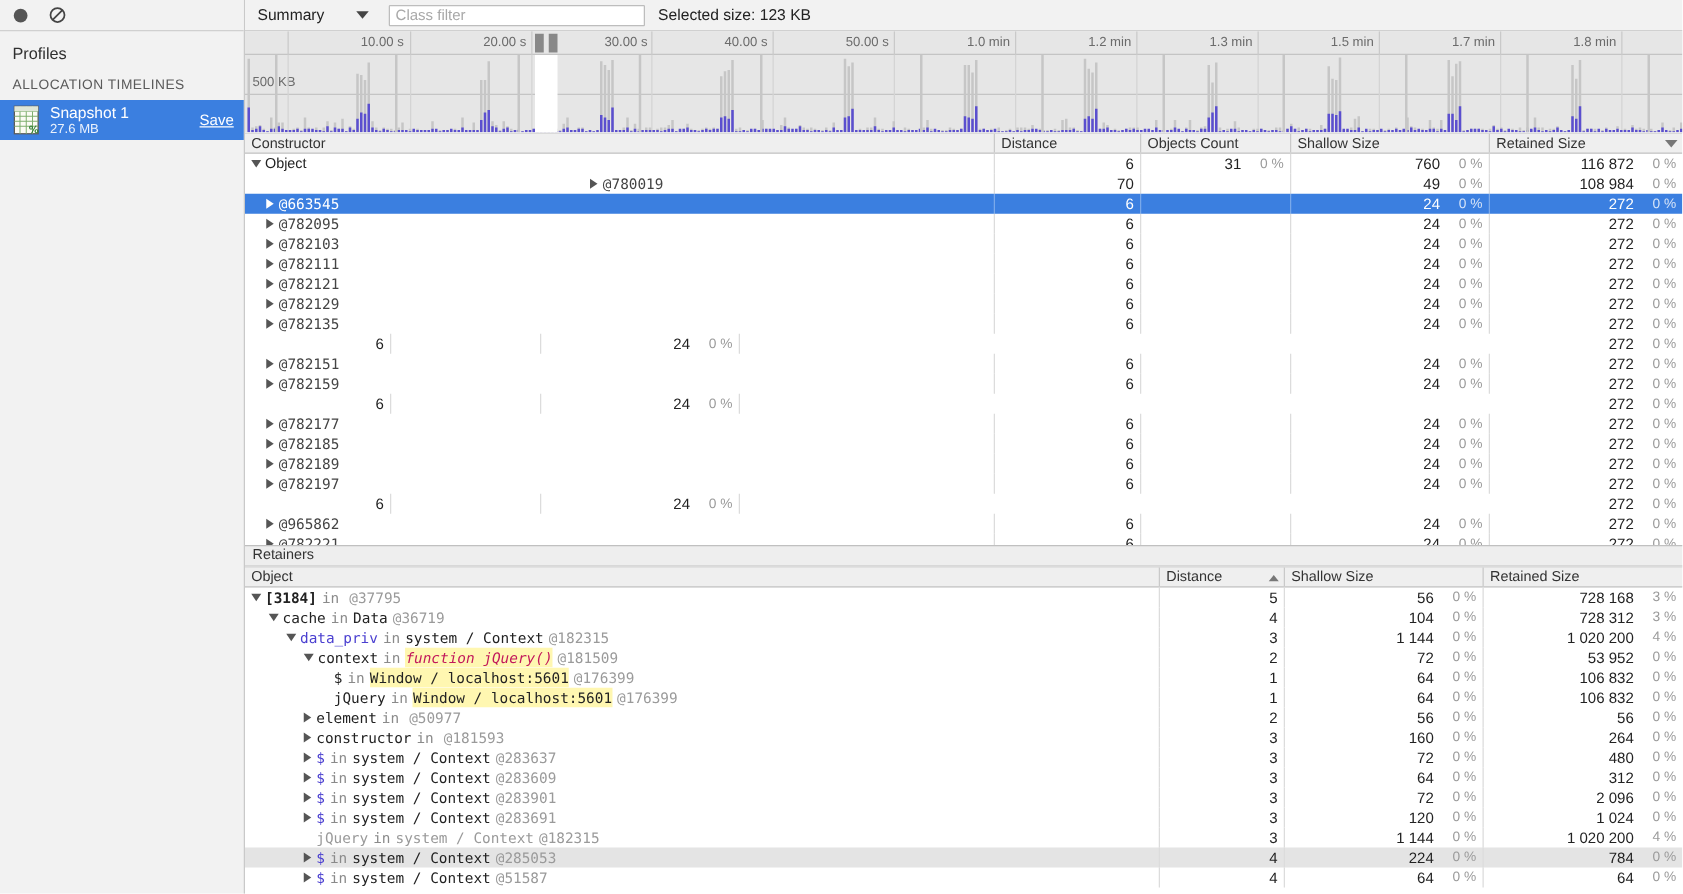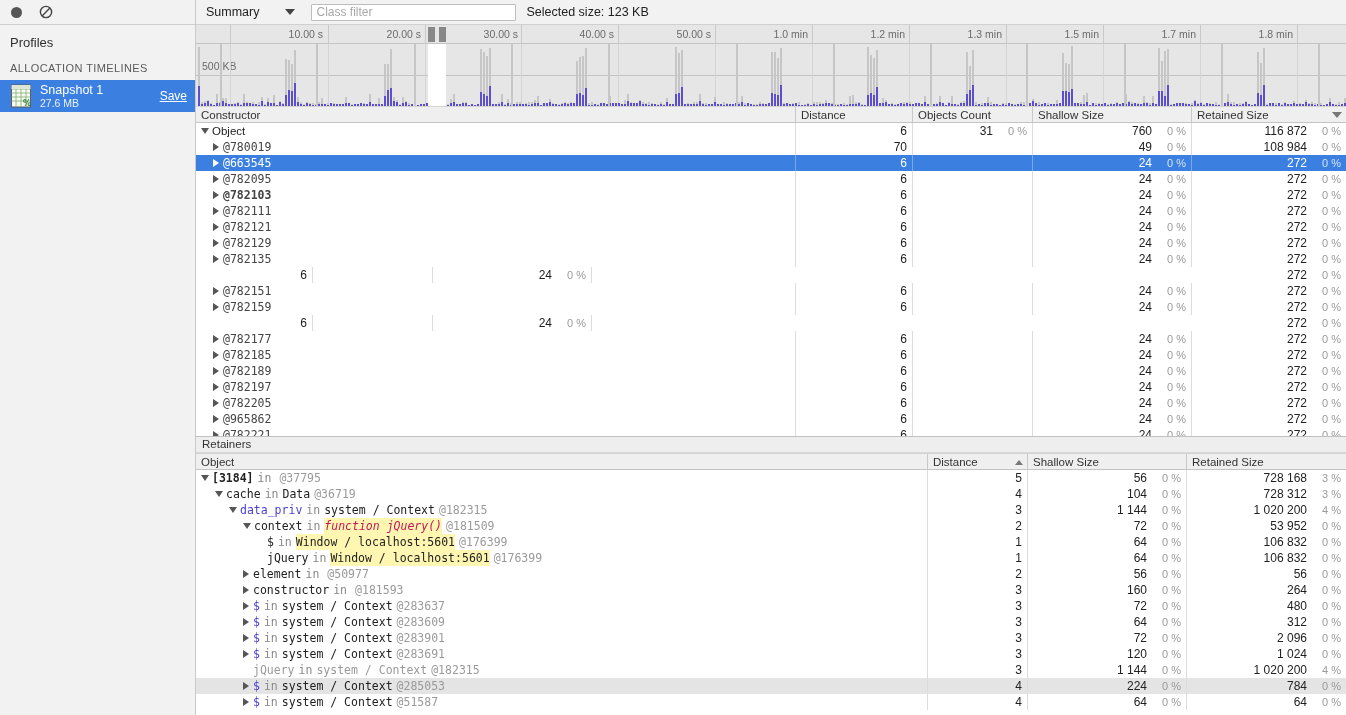--- a/index.html
+++ b/index.html
@@ -1119,21 +1119,21 @@
             <div class="cell num" style="flex: 0 0 159px;">
               <span class="numv">760</span>
               <span class="pct">0 %</span>
             </div>
             <div class="cell num last">
               <span class="numv">116 872</span>
               <span class="pct">0 %</span>
             </div>
           </div>
           <div class="row">
-            <div class="cell" style="flex: 0 0 600px; padding-left: 17px;">
+            <div class="cell" style="flex: 0 0 600px; padding-left: 17px; justify-content: center;">
               <span class="twisty "></span>
               <span class="ctor-name">@780019</span>
             </div>
             <div class="cell num" style="flex: 0 0 117px;">
               <span class="numv">70</span>
             </div>
             <div class="cell num" style="flex: 0 0 120px;">
               <span class="numv"></span>
               <span class="pct"></span>
             </div>
@@ -1182,21 +1182,21 @@
             <div class="cell num" style="flex: 0 0 159px;">
               <span class="numv">24</span>
               <span class="pct">0 %</span>
             </div>
             <div class="cell num last">
               <span class="numv">272</span>
               <span class="pct">0 %</span>
             </div>
           </div>
           <div class="row">
-            <div class="cell" style="flex: 0 0 600px; padding-left: 17px; font-weight: bold;">
+            <div class="cell" style="flex: 0 0 600px; padding-left: 17px;">
               <span class="twisty "></span>
               <span class="ctor-name">@782103</span>
             </div>
             <div class="cell num" style="flex: 0 0 117px;">
               <span class="numv">6</span>
             </div>
             <div class="cell num" style="flex: 0 0 120px;">
               <span class="numv"></span>
               <span class="pct"></span>
             </div>
@@ -1447,24 +1447,20 @@
             <div class="cell num" style="flex: 0 0 159px;">
               <span class="numv">24</span>
               <span class="pct">0 %</span>
             </div>
             <div class="cell num last">
               <span class="numv">272</span>
               <span class="pct">0 %</span>
             </div>
           </div>
           <div class="row">
-            <div class="cell" style="flex: 0 0 600px; padding-left: 17px;">
-              <span class="twisty "></span>
-              <span class="ctor-name">@782205</span>
-            </div>
             <div class="cell num" style="flex: 0 0 117px;">
               <span class="numv">6</span>
             </div>
             <div class="cell num" style="flex: 0 0 120px;">
               <span class="numv"></span>
               <span class="pct"></span>
             </div>
             <div class="cell num" style="flex: 0 0 159px;">
               <span class="numv">24</span>
               <span class="pct">0 %</span>

